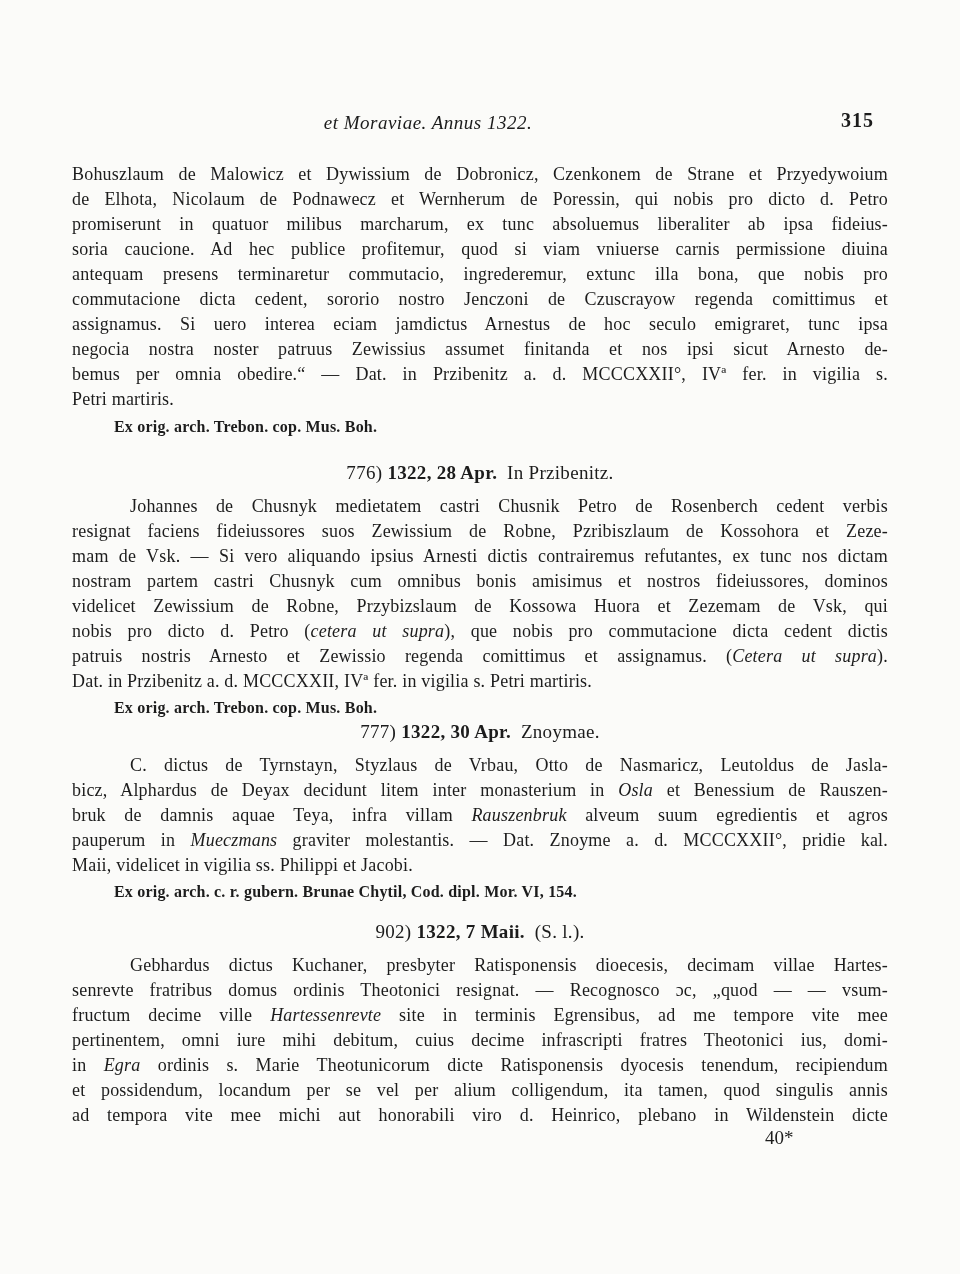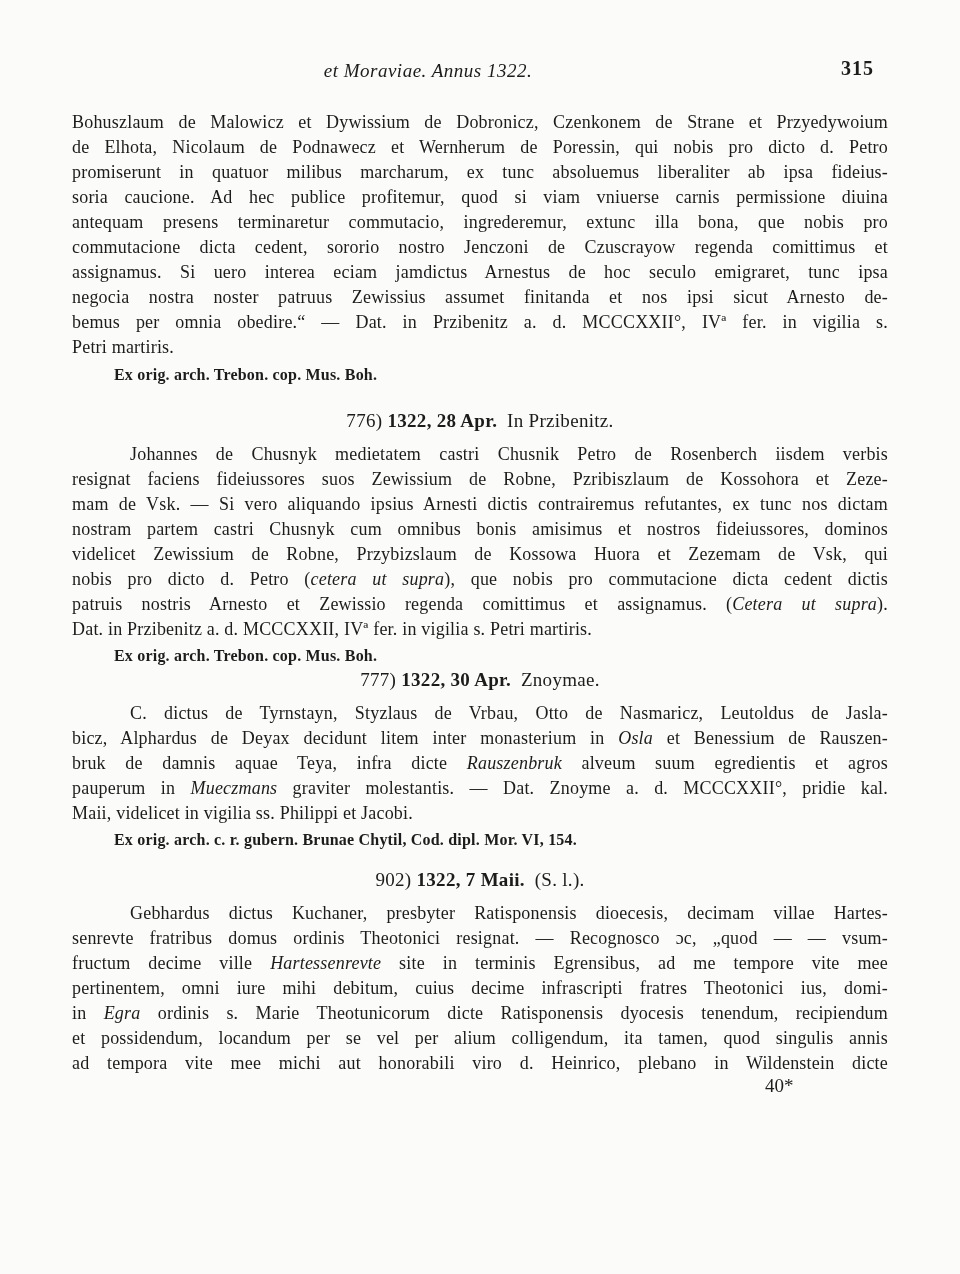--- a/index.html
+++ b/index.html
@@ -3,21 +3,21 @@
 <meta charset="utf-8">
 <style>
   html,body{margin:0;padding:0;}
   body{
     width:960px;height:1274px;
     background:#fbfbf9;
     font-family:"Liberation Serif","DejaVu Serif",serif;
     color:#1c1c1c;
     overflow:hidden;
   }
-  .page{position:relative;width:816px;margin-left:72px;padding-top:58px;}
+  .page{position:relative;width:816px;margin-left:72px;padding-top:110px;}
   .running-head{position:relative;height:25px;}
   .running-title{
     display:block;text-align:center;font-style:italic;
     font-size:19px;line-height:25px;transform:translateX(-52px);
     letter-spacing:0.5px;
   }
   .page-num{
     position:absolute;right:14px;top:-2px;
     font-weight:700;font-size:20px;line-height:25px;letter-spacing:1px;
   }
@@ -68,38 +68,38 @@
       <div class="line"><span>assignamus. Si uero interea eciam jamdictus Arnestus de hoc seculo emigraret, tunc ipsa</span></div>
       <div class="line"><span>negocia nostra noster patruus Zewissius assumet finitanda et nos ipsi sicut Arnesto de-</span></div>
       <div class="line"><span>bemus per omnia obedire.“ — Dat. in Przibenitz a. d. MCCCXXII°, IVª fer. in vigilia s.</span></div>
       <div class="line last"><span>Petri martiris.</span></div>
     </div>
   <div class="source src-cont">Ex orig. arch. Trebon. cop. Mus. Boh.</div>
 
   <div>
     <div class="entry-heading h-776"><span>776) </span><span class="bd">1322, 28 Apr.</span><span> In Przibenitz.</span></div>
     <div class="para entry-para">
-        <div class="line indent"><span>Johannes de Chusnyk medietatem castri Chusnik Petro de Rosenberch iisdem verbis</span></div>
+        <div class="line indent"><span>Johannes de Chusnyk medietatem castri Chusnik Petro de Rosenberch cedent verbis</span></div>
         <div class="line"><span>resignat faciens fideiussores suos Zewissium de Robne, Pzribiszlaum de Kossohora et Zeze-</span></div>
         <div class="line"><span>mam de Vsk. — Si vero aliquando ipsius Arnesti dictis contrairemus refutantes, ex tunc nos dictam</span></div>
         <div class="line"><span>nostram partem castri Chusnyk cum omnibus bonis amisimus et nostros fideiussores, dominos</span></div>
         <div class="line"><span>videlicet Zewissium de Robne, Przybizslaum de Kossowa Huora et Zezemam de Vsk, qui</span></div>
         <div class="line"><span>nobis pro dicto d. Petro (</span><span class="it">cetera ut supra</span><span>), que nobis pro commutacione dicta cedent dictis</span></div>
         <div class="line"><span>patruis nostris Arnesto et Zewissio regenda comittimus et assignamus. (</span><span class="it">Cetera ut supra</span><span>).</span></div>
         <div class="line last"><span>Dat. in Przibenitz a. d. MCCCXXII, IVª fer. in vigilia s. Petri martiris.</span></div>
       </div>
     <div class="source entry-src">Ex orig. arch. Trebon. cop. Mus. Boh.</div>
   </div>
 
   <div>
     <div class="entry-heading h-777"><span>777) </span><span class="bd">1322, 30 Apr.</span><span> Znoymae.</span></div>
     <div class="para entry-para">
         <div class="line indent"><span>C. dictus de Tyrnstayn, Styzlaus de Vrbau, Otto de Nasmaricz, Leutoldus de Jasla-</span></div>
         <div class="line"><span>bicz, Alphardus de Deyax decidunt litem inter monasterium in </span><span class="it">Osla</span><span> et Benessium de Rauszen-</span></div>
-        <div class="line"><span>bruk de damnis aquae Teya, infra dicte </span><span class="it">Rauszenbruk</span><span> alveum suum egredientis et agros</span></div>
+        <div class="line"><span>bruk de damnis aquae Teya, infra villam </span><span class="it">Rauszenbruk</span><span> alveum suum egredientis et agros</span></div>
         <div class="line"><span>pauperum in </span><span class="it">Mueczmans</span><span> graviter molestantis. — Dat. Znoyme a. d. MCCCXXII°, pridie kal.</span></div>
         <div class="line last"><span>Maii, videlicet in vigilia ss. Philippi et Jacobi.</span></div>
       </div>
     <div class="source entry-src">Ex orig. arch. c. r. gubern. Brunae Chytil, Cod. dipl. Mor. VI, 154.</div>
   </div>
 
   <div>
     <div class="entry-heading h-778"><span>902) </span><span class="bd">1322, 7 Maii.</span><span> (S. l.).</span></div>
     <div class="para entry-para">
         <div class="line indent"><span>Gebhardus dictus Kuchaner, presbyter Ratisponensis dioecesis, decimam villae Hartes-</span></div>

